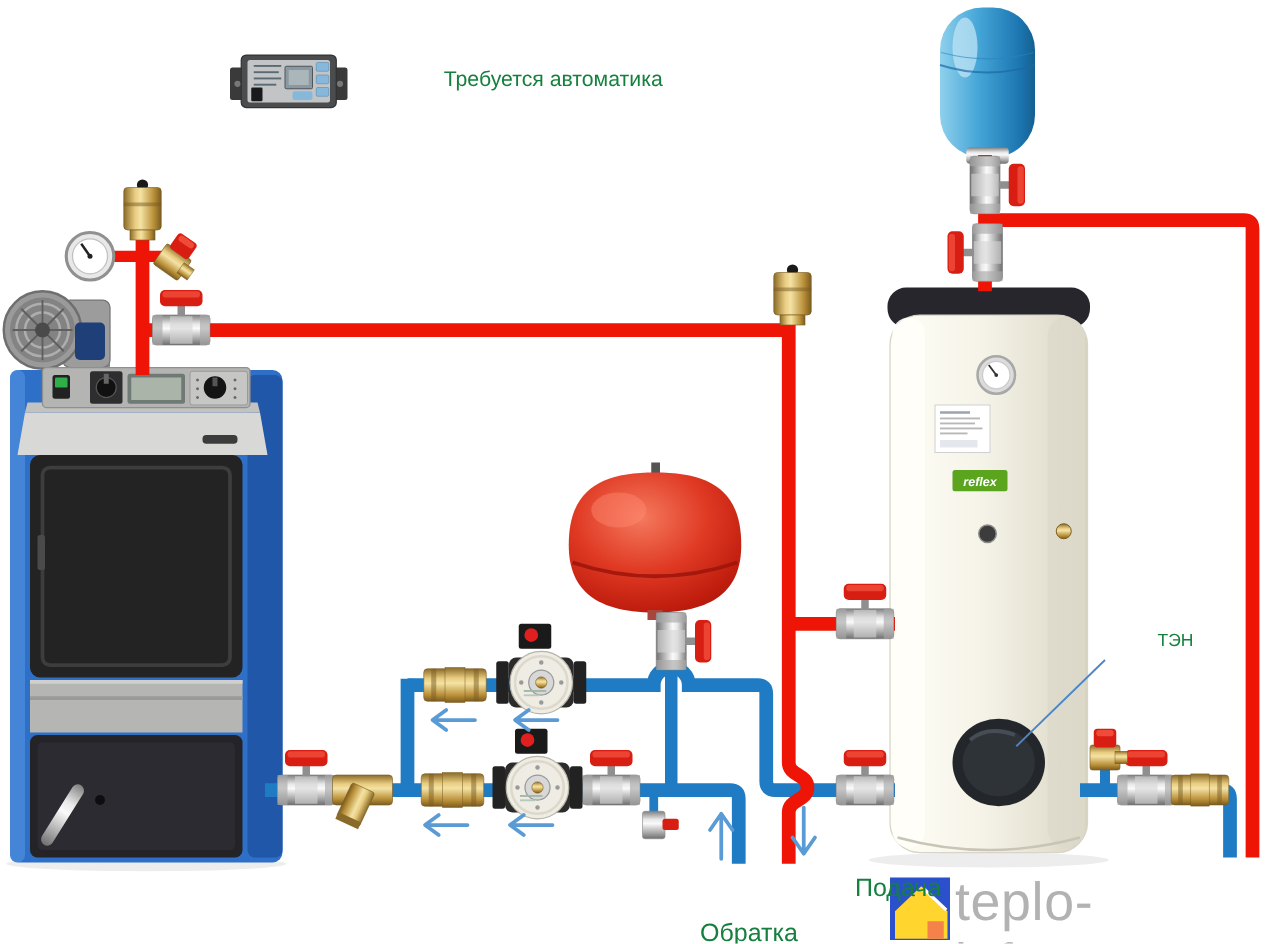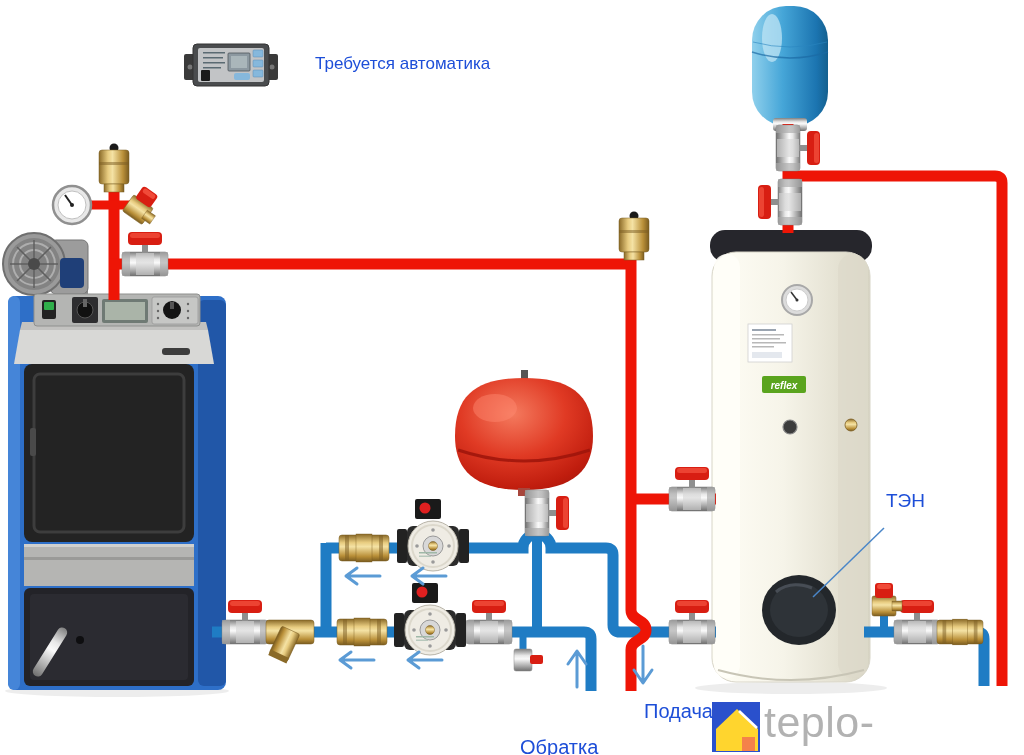--- a/index.html
+++ b/index.html
@@ -1,21 +1,21 @@
 <!DOCTYPE html>
 <html><head>
 <meta charset="utf-8">
 <style>
   html,body{margin:0;padding:0;background:#ffffff;}
   .canvas{position:relative;width:1024px;height:755px;background:#ffffff;overflow:hidden;
           font-family:"Liberation Sans",sans-serif;}
   .canvas svg{position:absolute;left:0;top:0;}
-  .lbl{position:absolute;color:#1d4ed8;white-space:nowrap;}
+  .lbl{position:absolute;color:#15803d;white-space:nowrap;margin-left:40px;}
   .lbl-note{left:315px;top:54px;font-size:17px;}
-  .lbl-ten{left:886px;top:490px;font-size:19px;}
+  .lbl-ten{left:886px;top:504px;font-size:14px;}
   .lbl-return{left:520px;top:736px;font-size:20px;}
   .lbl-supply{left:644px;top:700px;font-size:20px;}
   .watermark{position:absolute;left:764px;top:698px;font-size:43px;color:#b2b2b2;
              letter-spacing:0.5px;}
 </style>
 </head>
 <body>
 
 <div class="canvas">
 

